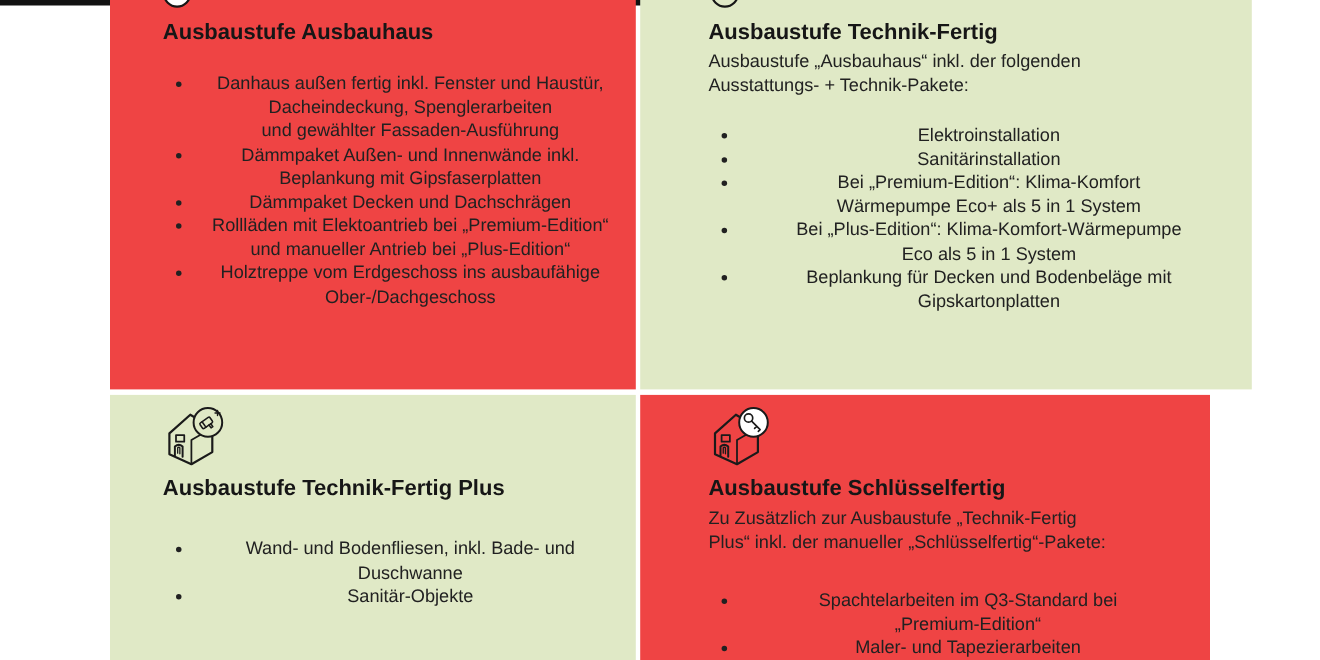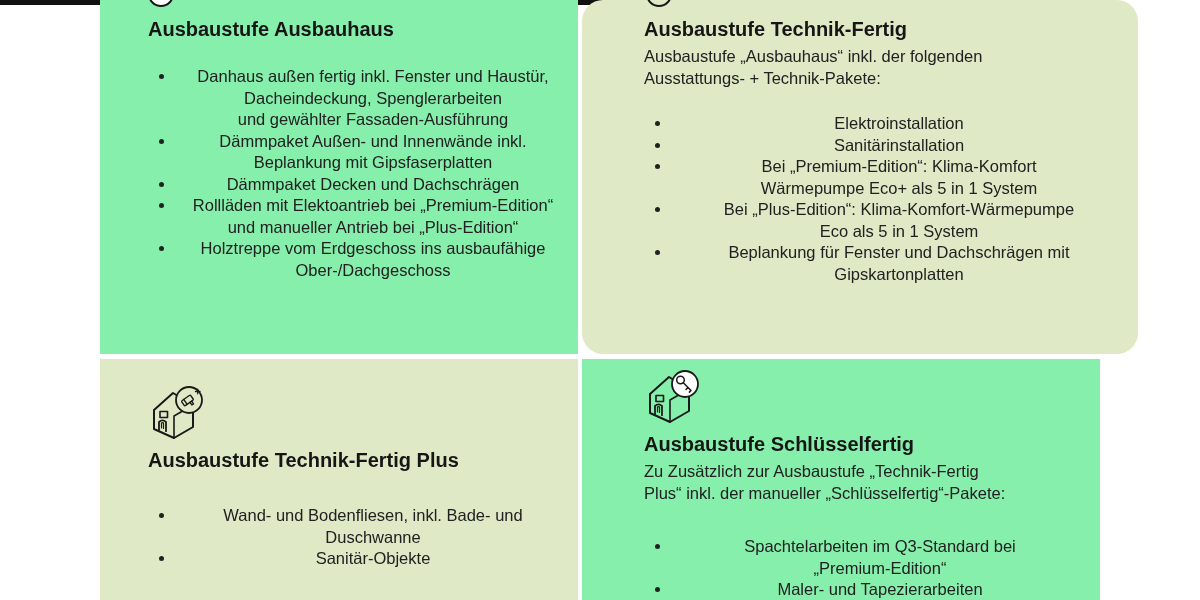--- a/index.html
+++ b/index.html
@@ -6,25 +6,25 @@
   .page{
     position:relative;
     width:1200px;height:600px;
     overflow:hidden;
     background:#ffffff;
     font-family:"Liberation Sans","DejaVu Sans",sans-serif;
     color:#212121;
   }
   .panel{position:absolute;box-sizing:border-box;}
   .panel.green{background:#e0e9c6;}
-  .panel.white{background:#86efac;}
+  .panel.white{background:#ef4444;}
   #q1{left:100px;top:0;width:478px;height:354px;padding:16px 10px 0 48px;}
-  #q2{left:582px;top:0;width:556px;height:354px;padding:16px 14px 0 62px;border-radius:21px;}
+  #q2{left:582px;top:0;width:556px;height:354px;padding:16px 14px 0 62px;}
   #divider{left:100px;top:354px;width:1000px;height:5px;background:#111111;}
-  #q3{left:100px;top:359px;width:478px;height:241px;padding:24px 10px 0 48px;}
+  #q3{left:100px;top:359px;width:478px;height:241px;padding:8px 10px 0 48px;}
   #q4{left:582px;top:359px;width:518px;height:241px;padding:8px 14px 0 62px;}
 
   .section-title{
     font-size:20px;line-height:26px;font-weight:700;color:#161616;
     margin:0;
   }
   .section-subtitle{
     font-size:16.5px;line-height:21.5px;margin:4px 0 0 0;
     white-space:pre-line;
   }
@@ -84,21 +84,21 @@
     <h2 class="section-title">Ausbaustufe Technik-Fertig</h2>
     <p class="section-subtitle">Ausbaustufe „Ausbauhaus“ inkl. der folgenden
 Ausstattungs- + Technik-Pakete:</p>
     <ul class="bullets">
         <li>Elektroinstallation</li>
         <li>Sanitärinstallation</li>
         <li>Bei „Premium-Edition“: Klima-Komfort
 Wärmepumpe Eco+ als 5 in 1 System</li>
         <li>Bei „Plus-Edition“: Klima-Komfort-Wärmepumpe
 Eco als 5 in 1 System</li>
-        <li>Beplankung für Fenster und Dachschrägen mit
+        <li>Beplankung für Decken und Bodenbeläge mit
 Gipskartonplatten</li>
       </ul>
   </section>
 
   <div id="divider"></div>
 
   <section class="panel green bottom-row" id="q3">
     <svg class="house-icon" width="60" height="56" viewBox="0 0 60 56" aria-hidden="true">
       <path d="M10 25 L29 8 L49 20 L49 42 L30 53 L10 44 Z" stroke-width="2"></path>
       <path d="M30 53 L30 31 L49 20" stroke-width="1.6"></path>

